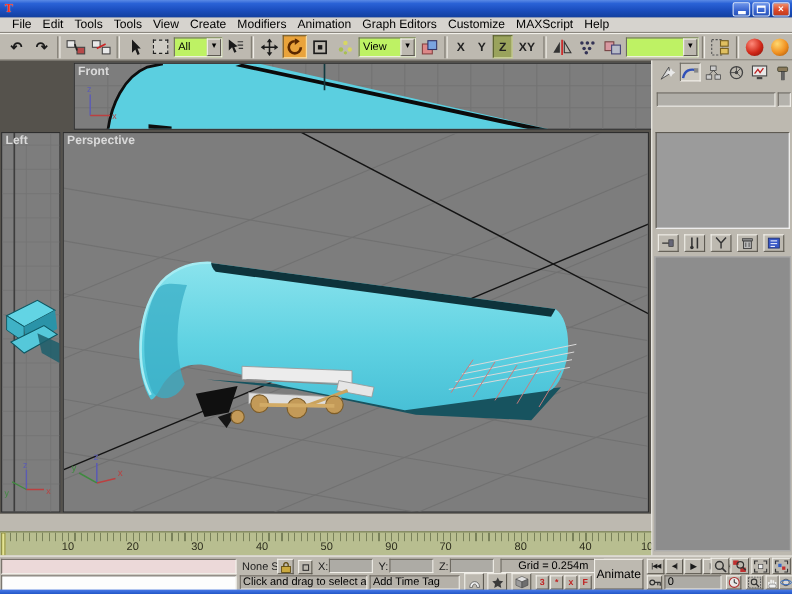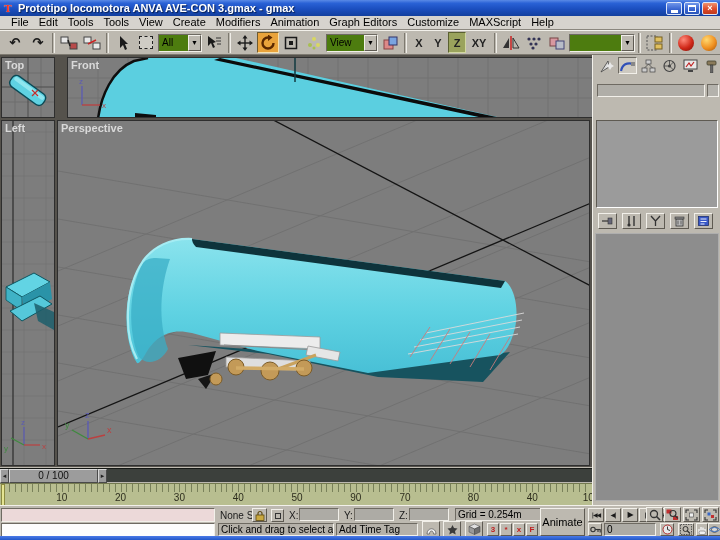--- a/index.html
+++ b/index.html
@@ -37,21 +37,21 @@
   #toolbar {
     left:0; top:30px; width:720px; height:25px; background:#bdb9b0;
     border-top:1px solid #f2f0ea; border-bottom:1px solid #7d7970;
     display:flex; align-items:center; padding-left:4px; gap:1px; overflow:hidden;
   }
   .tb { width:22px; height:21px; display:flex; align-items:center; justify-content:center; flex:none; }
   .tb.active-orange { background:#e9a33b; border:1px solid; border-color:#6e5a30 #f6e2b0 #f6e2b0 #6e5a30; }
   .tb.axisbtn { width:18px; font:bold 11px "Liberation Sans",sans-serif; color:#222; }
   .tb.axisbtn.active { background:#9aa35c; border:1px solid; border-color:#5a6030 #d0d6a0 #d0d6a0 #5a6030; }
   .tsep { width:3px; height:20px; border-left:1px solid #7d796f; border-right:1px solid #efede7; margin:0 2px; flex:none; }
-  .ddown { height:18px; background:#4d7c0f; border:1px solid; border-color:#6e6a62 #f2f0ea #f2f0ea #6e6a62;
+  .ddown { height:18px; background:#bef264; border:1px solid; border-color:#6e6a62 #f2f0ea #f2f0ea #6e6a62;
     display:flex; align-items:center; font:10px "Liberation Sans",sans-serif; padding-left:3px; flex:none; position:relative; }
   .ddown .dbtn { position:absolute; right:0; top:0; width:13px; height:16px; background:#bdb9b0;
     border:1px solid; border-color:#f2f0ea #5e5a52 #5e5a52 #f2f0ea; font:7px/14px "Liberation Sans",sans-serif; text-align:center; }
   .sphere { width:16px; height:16px; border-radius:50%; }
   .glyph { font:bold 13px "Liberation Sans",sans-serif; color:#1a1a1a; }
 
   
   #workspace { left:0; top:55px; width:592px; height:412px; background:#55524c; }
   .viewport { position:absolute; background:#7d7d7d; border:1px solid #2e2e2e; overflow:hidden; }
   .vplabel { position:absolute; left:3px; top:1px; font:bold 11px "Liberation Sans",sans-serif; color:#d9d9d9; z-index:5; }
@@ -82,21 +82,20 @@
   .pbtn { position:absolute; top:2px; width:16px; height:14px; background:#bdb9b0; border:1px solid; border-color:#f2f0ea #5e5a52 #5e5a52 #f2f0ea; font:bold 6px/12px "DejaVu Sans",sans-serif; text-align:center; color:#1a1a1a; letter-spacing:-1px; overflow:hidden; }
   #bluestrip { left:0; top:536px; width:720px; height:4px; background:linear-gradient(180deg,#4a7ae8,#2257c8); }
 </style>
 </head>
 <body>
 
 <div id="app">
 
   <div id="titlebar" class="abs">
     <span class="logo">T</span>
-    <span class="title">Prototipo locomotora ANVA AVE-CON 3.gmax - gmax</span>
     <span style="flex:1"></span>
     <span class="winbtn">
         <span class="mini"></span>
       </span>
     <span class="winbtn">
         <span class="rest"></span>
       </span>
     <span class="winbtn close"><span>×</span></span>
   </div>
 
@@ -250,41 +249,20 @@
     <div class="tb">
       <span class="sphere" style="background:radial-gradient(circle at 35% 30%, #ff8a7a, #d02818 55%, #7a0e06)"></span>
     </div>
     <div class="tb">
       <span class="sphere" style="background:radial-gradient(circle at 35% 30%, #ffd870, #f09020 55%, #a05008)"></span>
     </div>
   </div>
 
   <div id="workspace" class="abs">
 
-    <div class="viewport" style="left:1px;top:2px;width:54px;height:61px">
-      <span class="vplabel">Top</span>
-      <svg width="54" height="61" style="position:absolute;left:0;top:0">
-        <g stroke="#6f6f6f" stroke-width="1">
-          <line x1="13" y1="0" x2="13" y2="61"></line>
-            <line x1="39" y1="0" x2="39" y2="61"></line>
-          <line x1="0" y1="15" x2="54" y2="15"></line>
-            <line x1="0" y1="44" x2="54" y2="44"></line>
-        </g>
-        <line x1="26" y1="0" x2="26" y2="61" stroke="#4e4e4e"></line>
-        <line x1="0" y1="29" x2="54" y2="29" stroke="#4e4e4e"></line>
-        <g transform="rotate(36 26 32)">
-          <rect x="6" y="26" width="40" height="13" rx="5" fill="#5fd2e2" stroke="#0b4a56" stroke-width="1.4"></rect>
-          <rect x="8" y="28" width="36" height="4" rx="2" fill="#8fe6ef"></rect>
-        </g>
-        <g stroke="#c03030" stroke-width="1.2">
-          <line x1="30" y1="32" x2="36" y2="38"></line>
-            <line x1="36" y1="32" x2="30" y2="38"></line>
-        </g>
-      </svg>
-    </div>
 
     <div class="viewport" style="left:67px;top:2px;width:533px;height:61px">
       <span class="vplabel">Front</span>
       <svg width="533" height="61" style="position:absolute;left:0;top:0">
         <g stroke="#737373" stroke-width="1">
           <line x1="30" y1="0" x2="30" y2="61"></line>
             <line x1="60" y1="0" x2="60" y2="61"></line>
             <line x1="90" y1="0" x2="90" y2="61"></line>
             <line x1="120" y1="0" x2="120" y2="61"></line>
             <line x1="150" y1="0" x2="150" y2="61"></line>
@@ -521,25 +499,20 @@
             <rect x="1.5" y="1.5" width="10" height="9" fill="#3858c8" stroke="#203070" stroke-width="0.8"></rect>
             <line x1="3.5" y1="4" x2="9.5" y2="4" stroke="#fff" stroke-width="0.9"></line>
             <line x1="3.5" y1="6.5" x2="9.5" y2="6.5" stroke="#fff" stroke-width="0.9"></line>
             <line x1="3.5" y1="9" x2="7.5" y2="9" stroke="#fff" stroke-width="0.9"></line>
           </svg>
       </div>
     </div>
     <div class="abs" style="left:2px;top:178px;width:124px;height:268px;background:#8d8d8d;border:1px solid #aeaeae"></div>
   </div>
 
-  <div id="timeslider" class="abs">
-    <div class="tsbtn" style="left:0"><span>◂</span></div>
-    <div id="tshandle"><span>0 / 100</span></div>
-    <div class="tsbtn" style="left:98px"><span>▸</span></div>
-  </div>
 
   <div id="ruler" class="abs">
     <div class="ticks"></div>
     <div class="marker"></div>
     <span class="rlabel" style="left:61.8px">10</span>
     <span class="rlabel" style="left:120.6px">20</span>
     <span class="rlabel" style="left:179.4px">30</span>
     <span class="rlabel" style="left:238.2px">40</span>
     <span class="rlabel" style="left:297px">50</span>
     <span class="rlabel" style="left:355.8px">90</span>
@@ -564,21 +537,21 @@
       <span style="width:6px;height:6px;border:1px solid #333"></span>
     </div>
 
     <span class="slabel" style="left:289px;top:4px">X:</span>
     <div class="statfield" style="left:299px;top:2px;width:40px"><span></span></div>
     <span class="slabel" style="left:344px;top:4px">Y:</span>
     <div class="statfield" style="left:354px;top:2px;width:40px"><span></span></div>
     <span class="slabel" style="left:399px;top:4px">Z:</span>
     <div class="statfield" style="left:409px;top:2px;width:40px"><span></span></div>
 
-    <div class="statfield" style="left:455px;top:2px;width:94px;background:#b5b1a9;text-align:left"><span>Grid = 0.254m</span></div>
+    <div class="statfield" style="left:455px;top:2px;width:94px;background:#b5b1a9;text-align:center"><span>Grid = 0.254m</span></div>
 
     <div class="statfield" style="left:218px;top:17px;width:116px;background:#b5b1a9"><span>Click and drag to select and ro</span></div>
     <div class="statfield" style="left:336px;top:17px;width:82px;background:#b5b1a9"><span>Add Time Tag</span></div>
 
     <div class="minibtn" style="left:422px;top:15px;width:18px;height:16px">
       <svg width="13" height="11">
           <path d="M2 10 C2 3 11 3 11 10 L8.5 10 C8.5 6 4.5 6 4.5 10 Z" fill="#f0f0f0" stroke="#555" stroke-width="0.7"></path>
         </svg>
     </div>
     <div class="minibtn" style="left:443px;top:15px;width:18px;height:16px">

